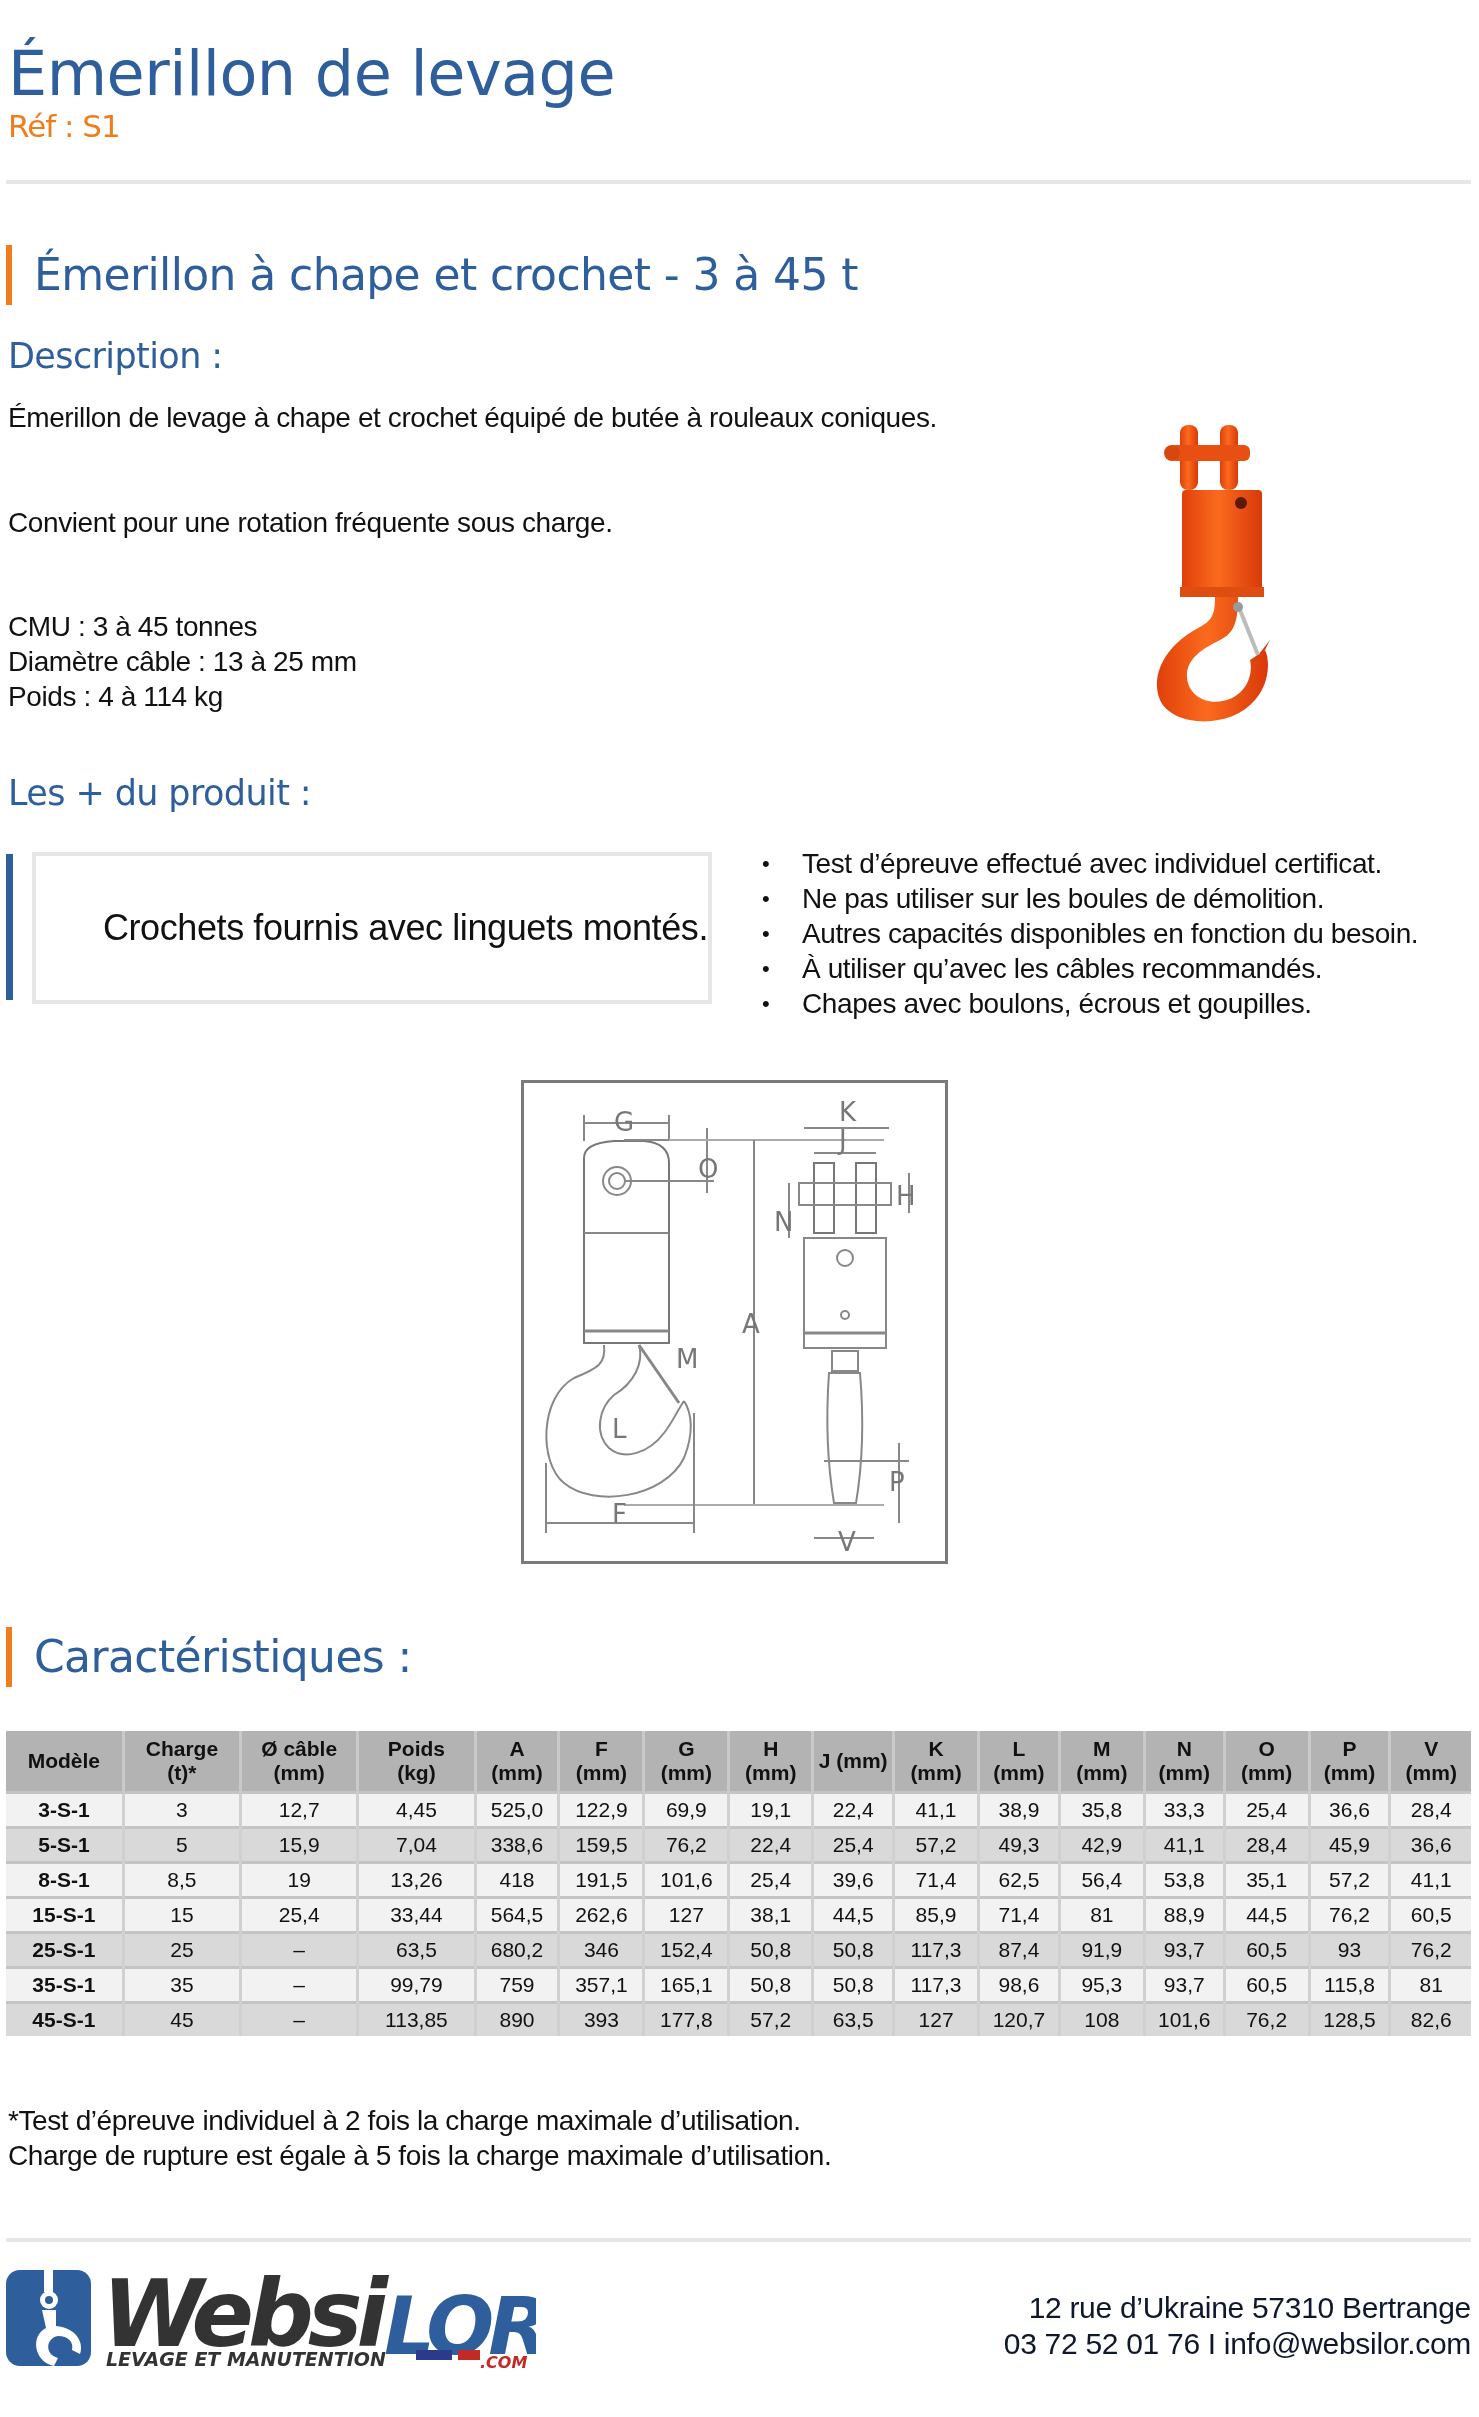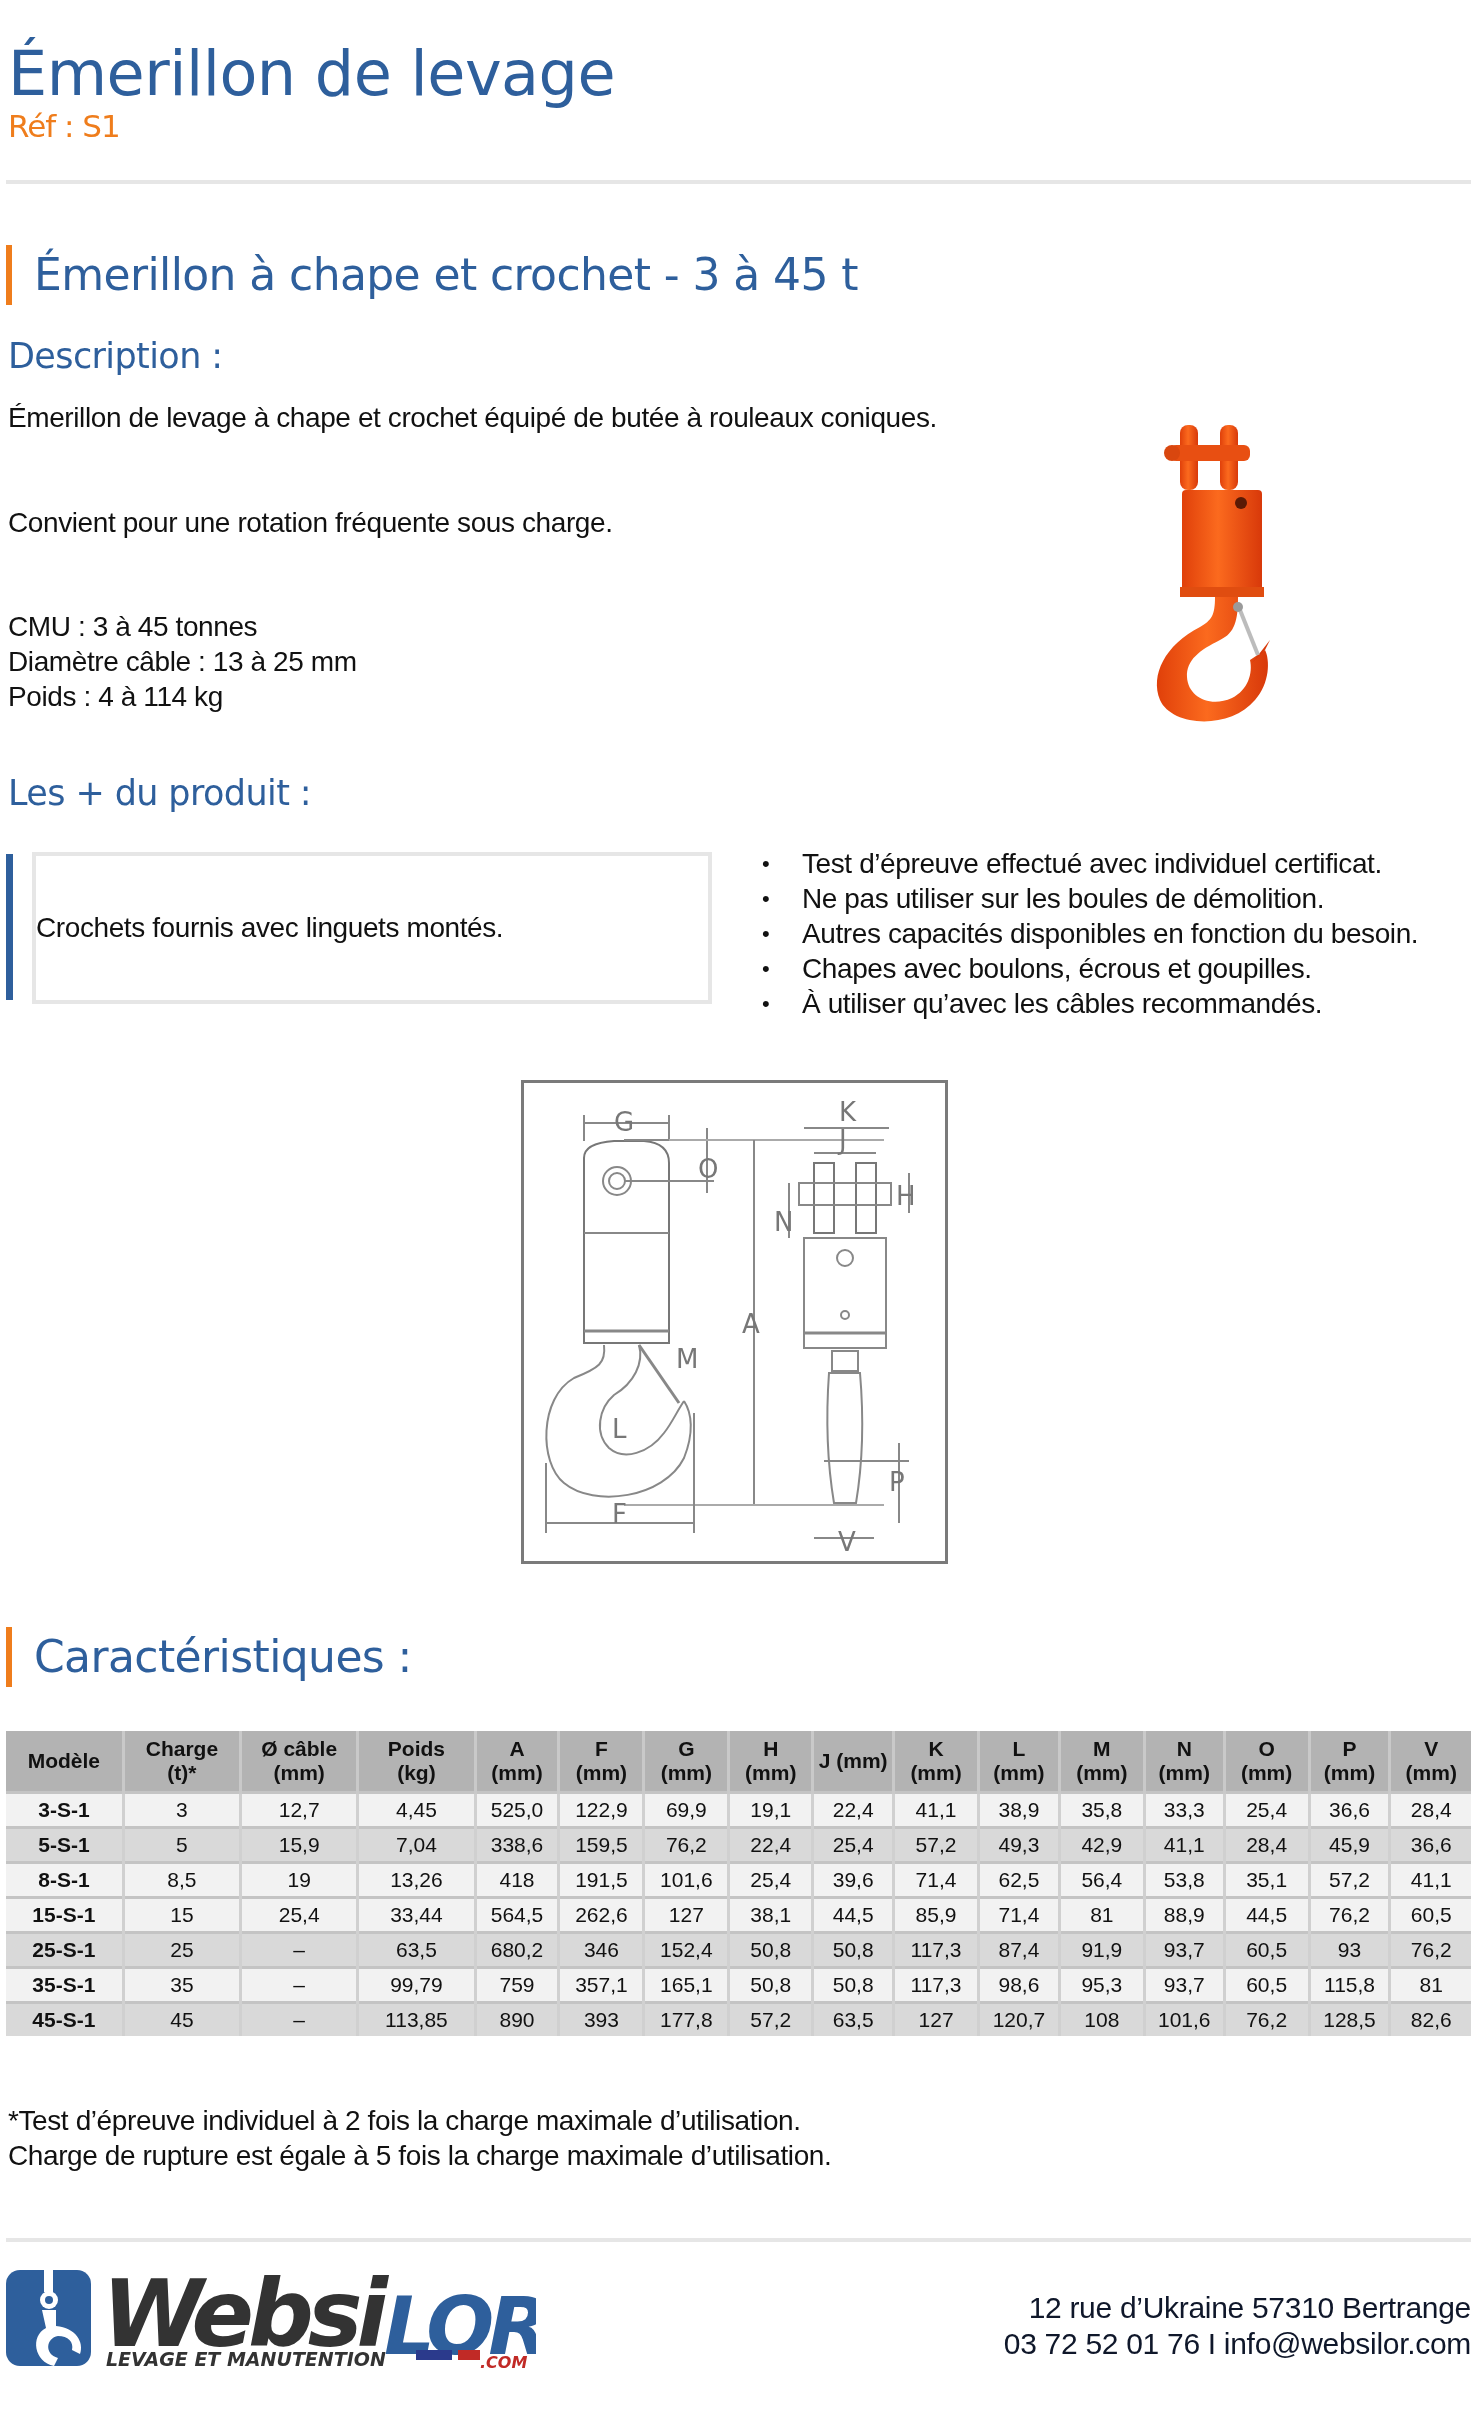--- a/index.html
+++ b/index.html
@@ -16,22 +16,22 @@
     .divider { left: 6px; right: 8px; height: 4px; background: #e6e6e6; }
 
     .sec-bar { width: 6px; background: #ef7d1c; }
     .sec-title { font-size: 44px; line-height: 54px; font-family: "DejaVu Sans", sans-serif; letter-spacing: -0.6px; }
     .sub-title { font-size: 35px; line-height: 44px; font-family: "DejaVu Sans", sans-serif; letter-spacing: -0.6px; }
     .body-text { font-size: 28px; line-height: 34px; letter-spacing: -0.4px; }
 
     .highlight-bar { left: 6px; top: 854px; width: 7px; height: 146px; background: #2e5f9c; }
     .highlight-box {
       left: 32px; top: 852px; width: 672px; height: 144px;
-      border: 4px solid #e6e6e6; display: flex; align-items: center; justify-content: flex-start;
-      font-size: 28px; letter-spacing: -0.4px;
+      border: 4px solid #e6e6e6; display: flex; align-items: center; justify-content: flex-end;
+      font-size: 36px; letter-spacing: -0.4px;
     }
     .bullets { left: 760px; top: 846px; margin: 0; padding: 0; list-style: none; }
     .bullets li { font-size: 28px; line-height: 35px; letter-spacing: -0.4px; position: relative; padding-left: 42px; white-space: nowrap; }
     .bullets li::before { content: "•"; position: absolute; left: 2px; top: 0; font-size: 22px; }
 
     .drawing { left: 521px; top: 1080px; width: 421px; height: 478px; border: 3px solid #7a7a7a; background: #fff; }
 
     table.specs {
       position: absolute; left: 6px; top: 1731px; width: 1465px;
       border-collapse: collapse; table-layout: fixed;
@@ -101,22 +101,22 @@
 
 <div class="abs sub-title blue" style="left:8px; top:771px;">Les + du produit :</div>
 <div class="abs highlight-bar"></div>
 <div class="abs highlight-box">
   <span>Crochets fournis avec linguets montés.</span>
 </div>
 <ul class="abs bullets">
   <li>Test d’épreuve effectué avec individuel certificat.</li>
   <li>Ne pas utiliser sur les boules de démolition.</li>
   <li>Autres capacités disponibles en fonction du besoin.</li>
+  <li>À utiliser qu’avec les câbles recommandés.</li>
   <li>Chapes avec boulons, écrous et goupilles.</li>
-  <li>À utiliser qu’avec les câbles recommandés.</li>
 </ul>
 
 <div class="abs drawing">
   <svg width="421" height="478" viewBox="0 0 421 478" fill="none" stroke="#888" stroke-width="2" font-family="DejaVu Sans, sans-serif">
 
     <path d="M60 75 Q60 60 90 58 L120 58 Q145 60 145 80 L145 260 L60 260 Z" stroke="#777"></path>
     <circle cx="93" cy="98" r="14"></circle>
       <circle cx="93" cy="98" r="8"></circle>
     <line x1="60" y1="150" x2="145" y2="150"></line>
     <line x1="60" y1="248" x2="145" y2="248" stroke-width="3"></line>

